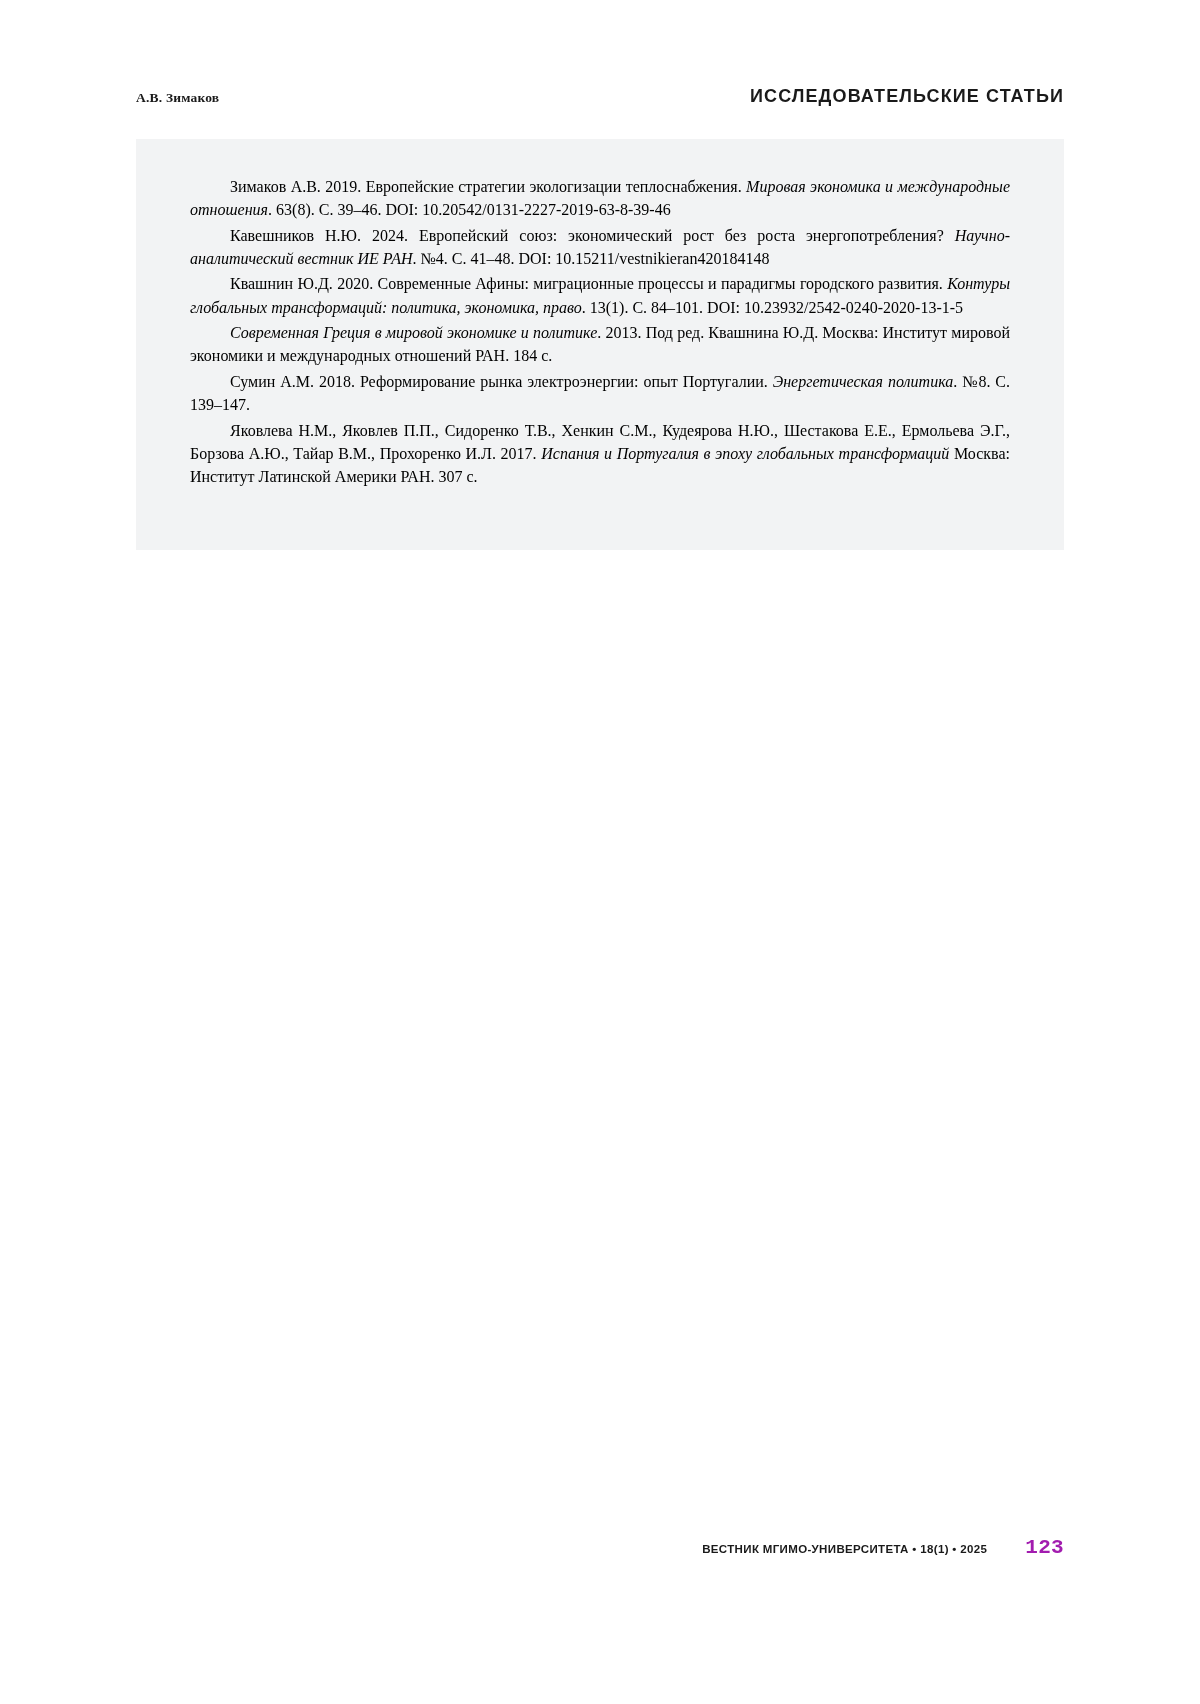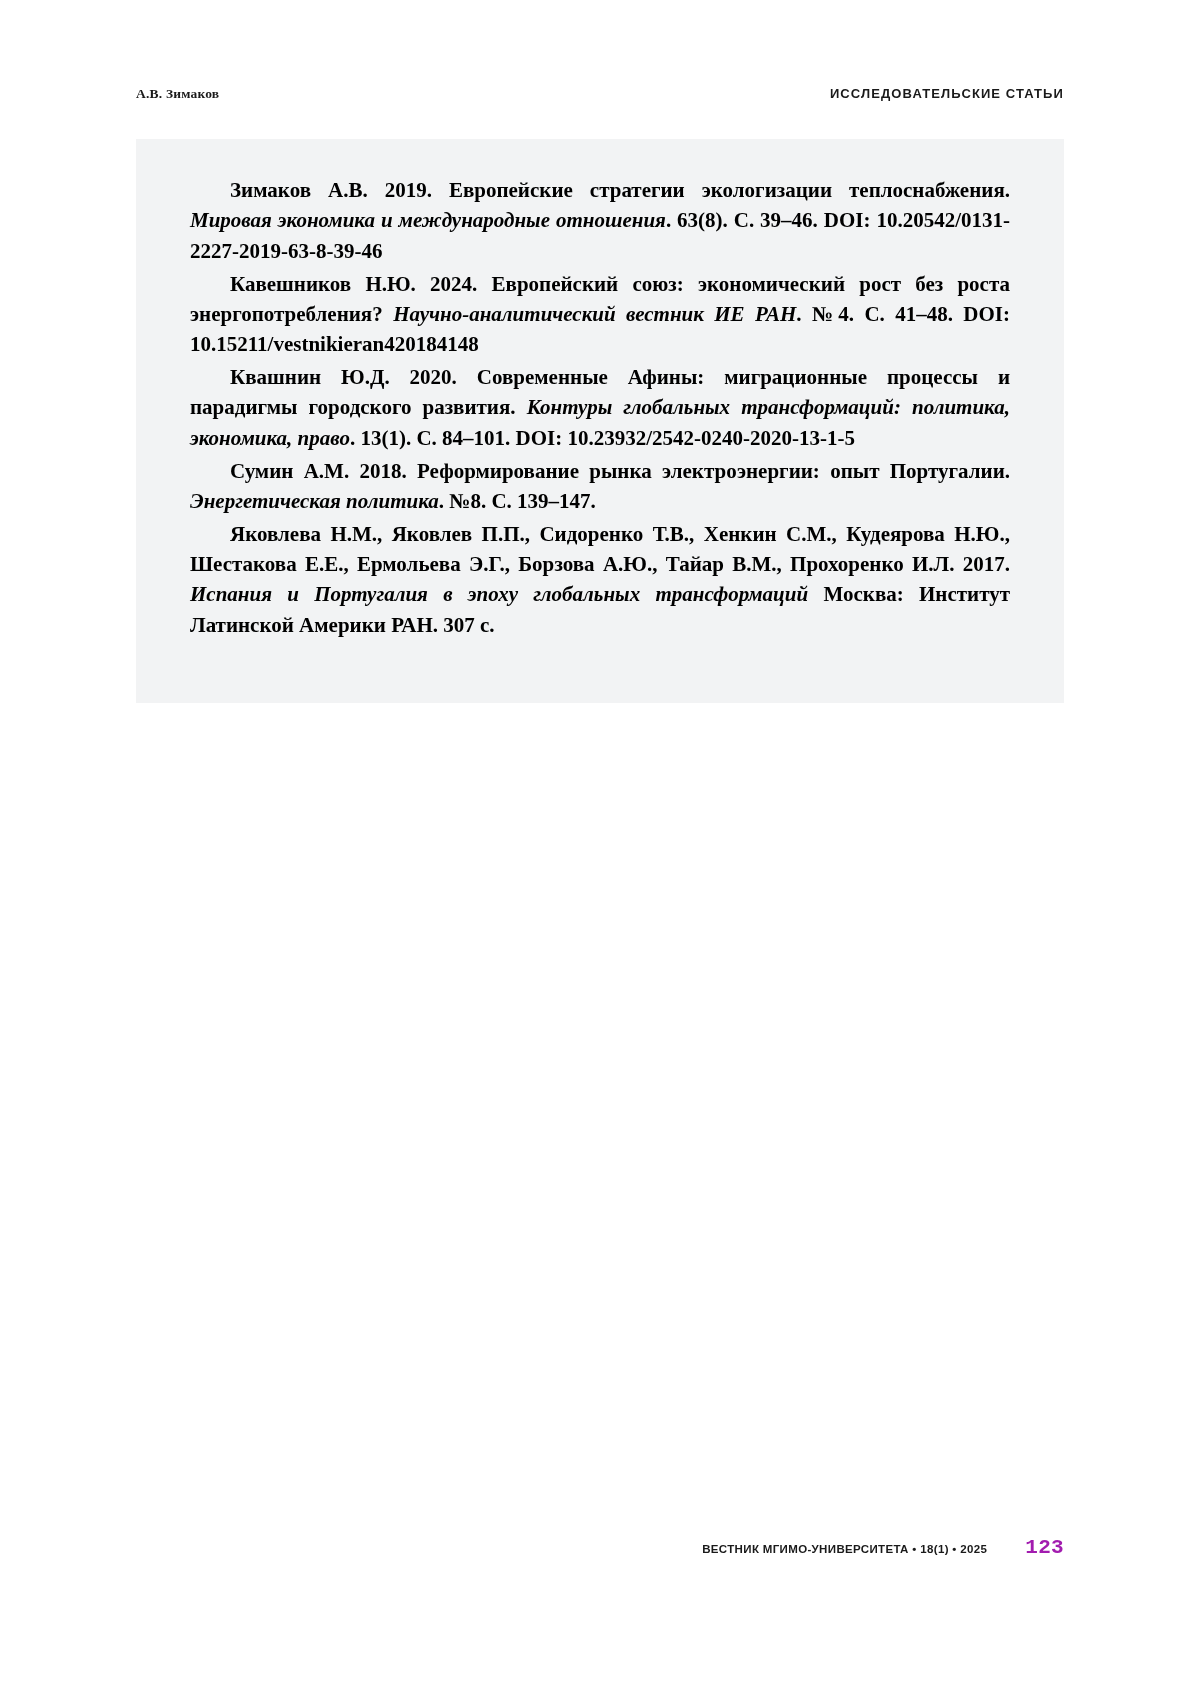--- a/index.html
+++ b/index.html
@@ -33,43 +33,42 @@
   }
   .running-head .author {
     font-family: Liberation Serif, serif;
     font-size: 13.5px;
     font-weight: 700;
     letter-spacing: 0.2px;
     color: #1a1a1a;
   }
   .running-head .section {
     font-family: "Liberation Sans", sans-serif;
-    font-size: 13px;
+    font-size: 18px;
     font-weight: 700;
     letter-spacing: 1.1px;
     color: #1a1a1a;
   }
   
   .ref-block {
     position: absolute;
     left: 136px;
     top: 139px;
     width: 928px;
     background: #f2f3f4;
     padding: 36px 54px 60px 54px;
     box-sizing: border-box;
   }
   .ref {
-    font-size: 21px;
+    font-size: 16px;
     line-height: 1.445;
     text-align: justify;
     text-indent: 40px;
     margin: 0 0 2.5px 0;
     hyphens: none;
-    font-weight: bold;
   }
   .ref i {
     font-style: italic;
   }
   
   .footer {
     position: absolute;
     left: 136px;
     top: 1536px;
     width: 928px;
@@ -101,20 +100,21 @@
 
   <div class="running-head">
     <span class="author">А.В. Зимаков</span>
     <span class="section">ИССЛЕДОВАТЕЛЬСКИЕ СТАТЬИ</span>
   </div>
 
   <div class="ref-block" id="references-block">
   <p class="ref" id="ref-zimakov-2019"><span>Зимаков А.В. 2019. Европейские стратегии экологизации теплоснабжения. </span><i>Мировая экономика и международные отношения</i><span>. 63(8). С. 39–46. DOI: 10.20542/0131-2227-2019-63-8-39-46</span></p>
       <p class="ref" id="ref-kaveshnikov-2018"><span>Кавешников Н.Ю. 2024. Европейский союз: экономический рост без роста энергопотребления? </span><i>Научно-аналитический вестник ИЕ РАН</i><span>. №4. С. 41–48. DOI: 10.15211/vestnikieran420184148</span></p>
       <p class="ref" id="ref-kvashnin-2020"><span>Квашнин Ю.Д. 2020. Современные Афины: миграционные процессы и парадигмы городского развития. </span><i>Контуры глобальных трансформаций: политика, экономика, право</i><span>. 13(1). С. 84–101. DOI: 10.23932/2542-0240-2020-13-1-5</span></p>
+      <p class="ref" id="ref-sovremennaya-greciya-2013"><i>Современная Греция в мировой экономике и политике</i><span>. 2013. Под ред. Квашнина Ю.Д. Москва: Институт мировой экономики и международных отношений РАН. 184 с.</span></p>
       <p class="ref" id="ref-sumin-2018"><span>Сумин А.М. 2018. Реформирование рынка электроэнергии: опыт Португалии. </span><i>Энергетическая политика</i><span>. №8. С. 139–147.</span></p>
       <p class="ref" id="ref-yakovleva-2017"><span>Яковлева Н.М., Яковлев П.П., Сидоренко Т.В., Хенкин С.М., Кудеярова Н.Ю., Шестакова Е.Е., Ермольева Э.Г., Борзова А.Ю., Тайар В.М., Прохоренко И.Л. 2017. </span><i>Испания и Португалия в эпоху глобальных трансформаций</i><span> Москва: Институт Латинской Америки РАН. 307 с.</span></p>
     </div>
 
   <div class="footer">
     <span class="journal">ВЕСТНИК МГИМО-УНИВЕРСИТЕТА • 18(1) • 2025</span>
     <span class="pageno">123</span>
   </div>
 
 </div>

